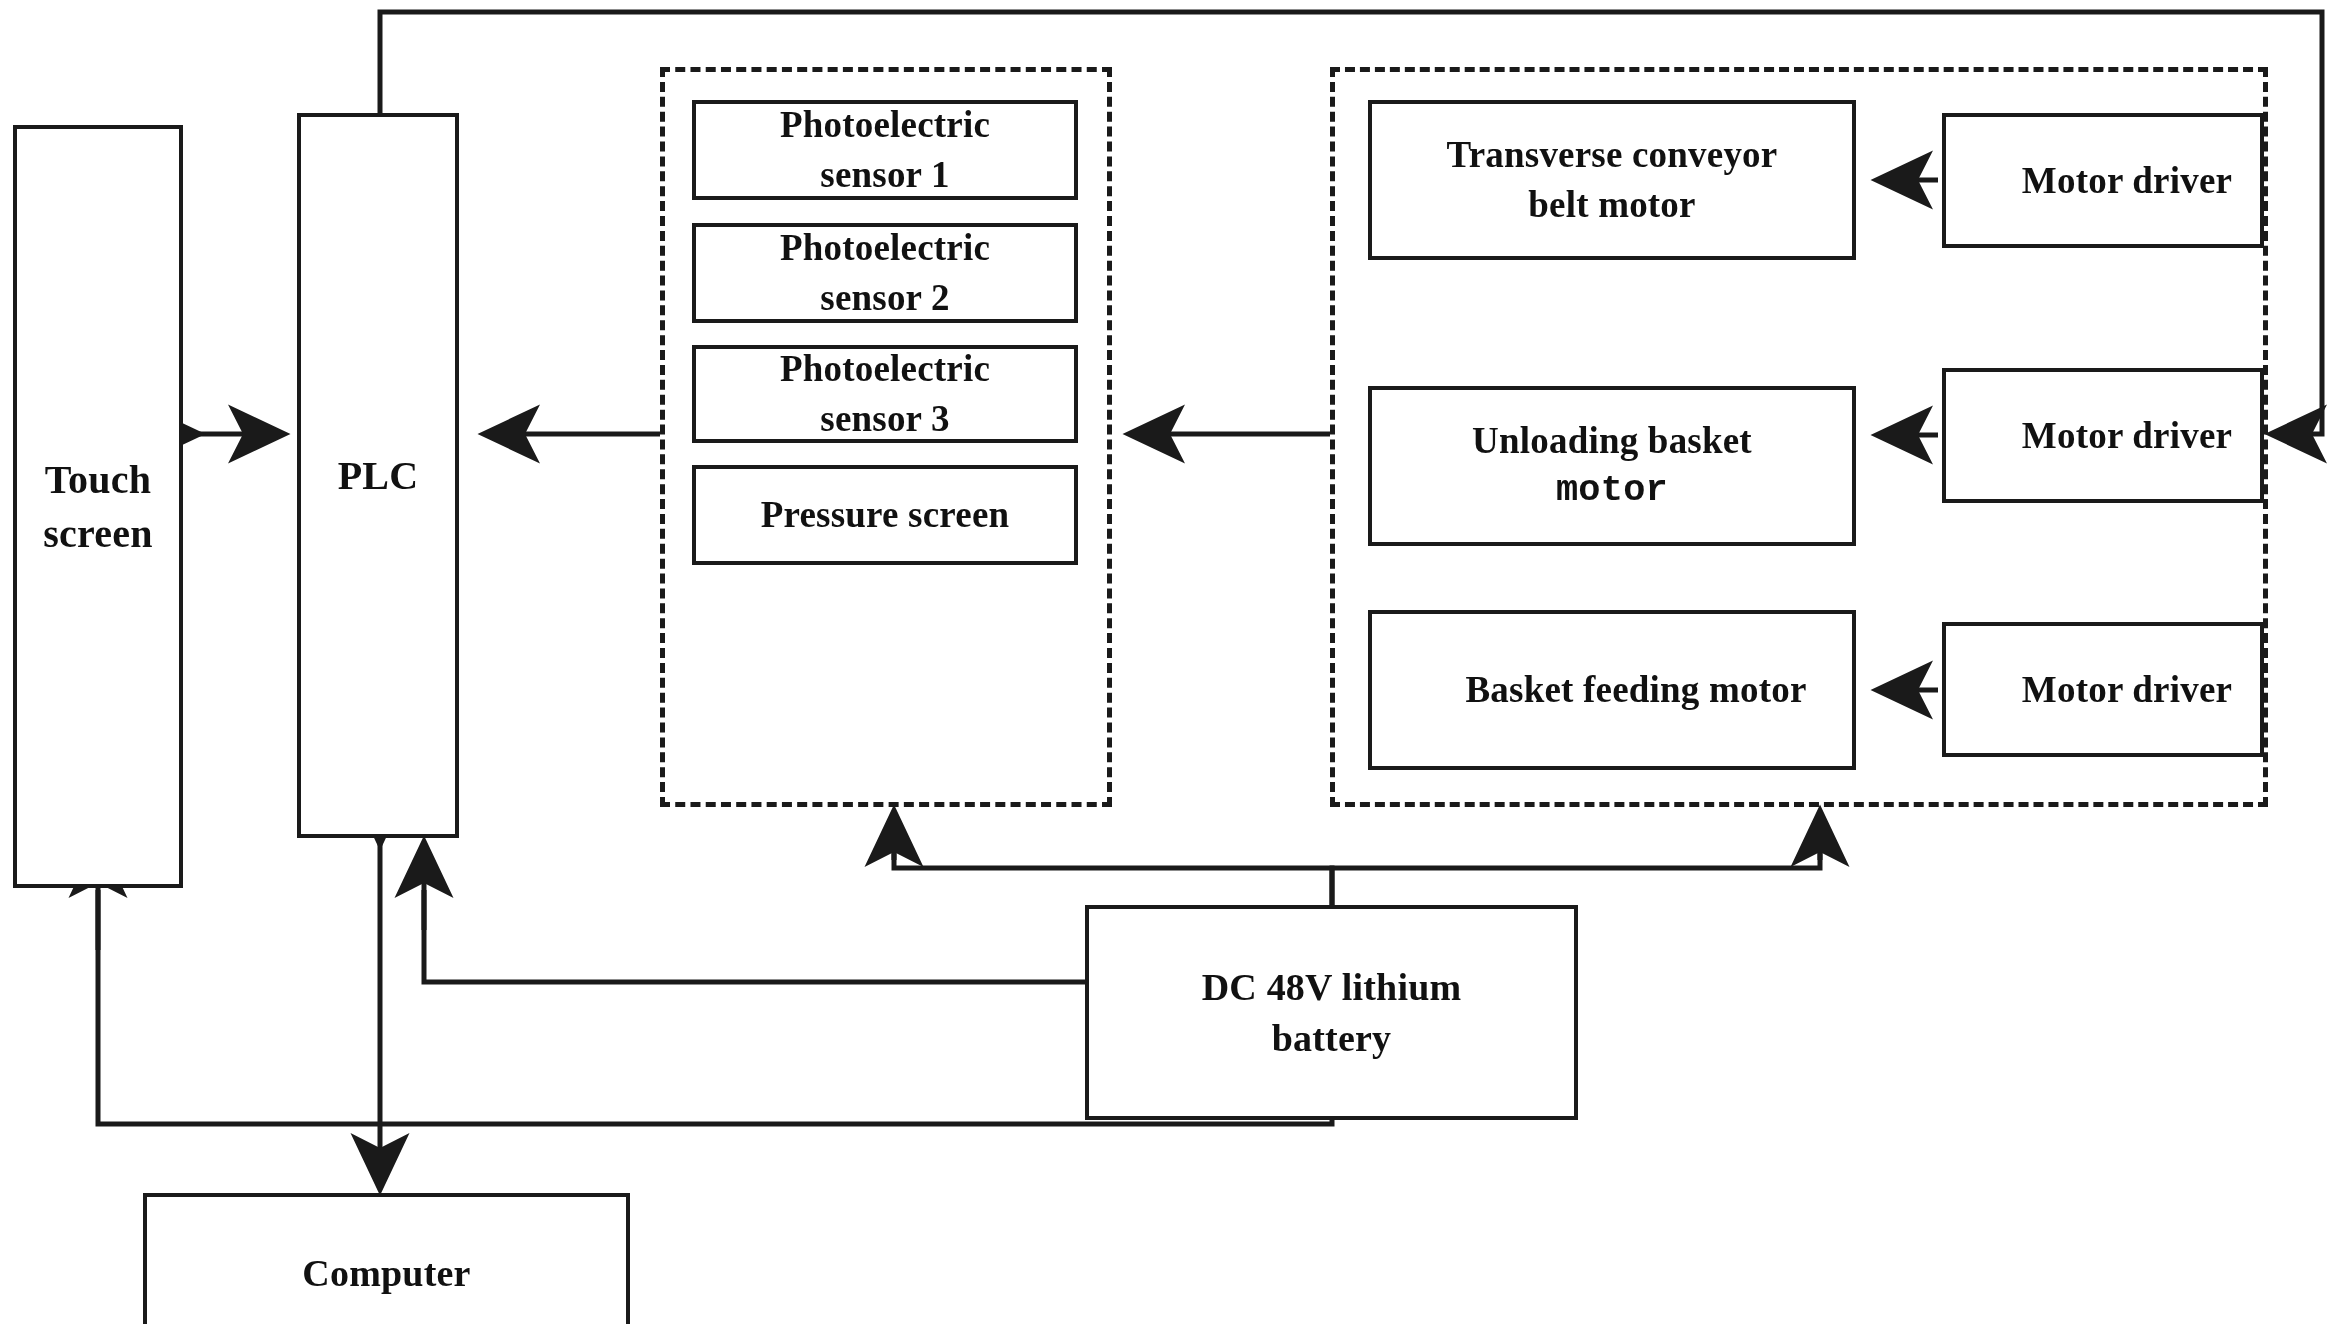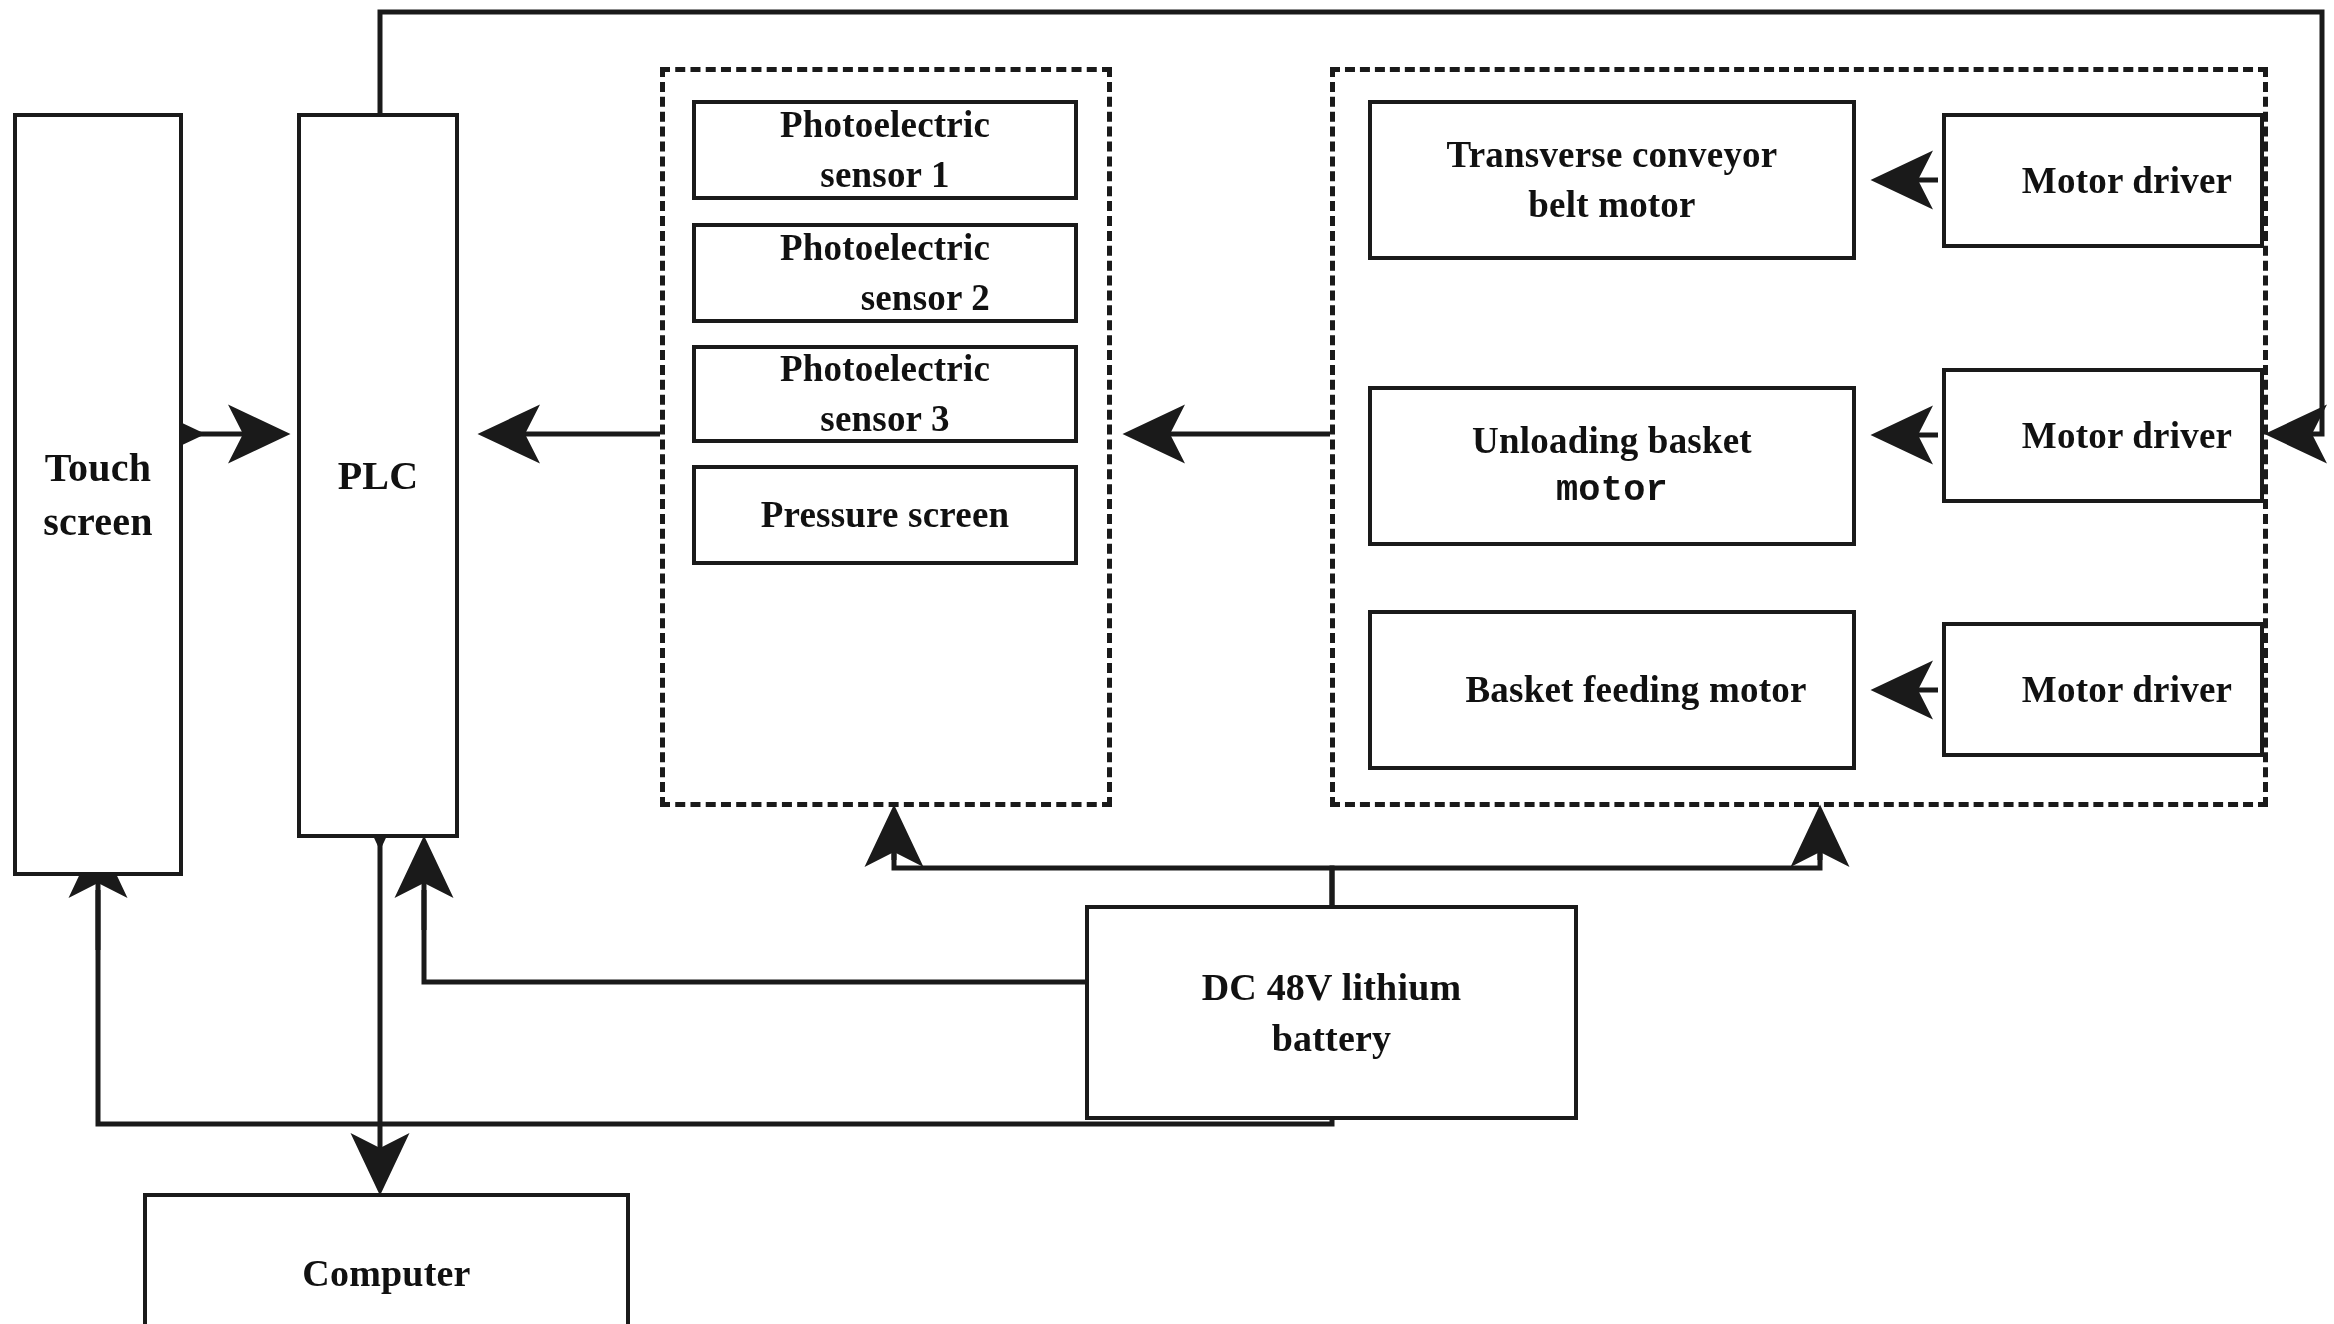--- a/index.html
+++ b/index.html
@@ -25,21 +25,21 @@
   }
   .node span{display:block;padding:0 8px;}
   .group{
     position:absolute;
     box-sizing:border-box;
     border:5px dashed #1a1a1a;
     background:transparent;
     pointer-events:none;
   }
   
-  #touch-screen{left:13px;top:113px;width:170px;height:763px;font-size:40px;}
+  #touch-screen{left:13px;top:125px;width:170px;height:763px;font-size:40px;}
   #plc{left:297px;top:113px;width:162px;height:725px;font-size:40px;}
   #sensor-group{left:660px;top:67px;width:452px;height:740px;}
   #motor-group{left:1330px;top:67px;width:938px;height:740px;}
   .sensor-box{left:692px;width:386px;font-size:37px;}
   #sensor-1{top:100px;height:100px;}
   #sensor-2{top:223px;height:100px;}
   #sensor-3{top:345px;height:98px;}
   #pressure-sensor{top:465px;height:100px;}
   .motor-box{left:1368px;width:488px;font-size:37px;}
   #motor-1{top:100px;height:160px;text-align:center;}
@@ -135,21 +135,21 @@
 
   <div class="node sensor-box" id="sensor-1">
     <span>
         <span style="display: block;">Photoelectric</span>
         <span style="display: block;">sensor 1</span>
       </span>
   </div>
   <div class="node sensor-box" id="sensor-2">
     <span>
         <span style="display: block;">Photoelectric</span>
-        <span style="display: block; text-align: right;">sensor 2</span>
+        <span style="display: block;">sensor 2</span>
       </span>
   </div>
   <div class="node sensor-box" id="sensor-3">
     <span>
         <span style="display: block;">Photoelectric</span>
         <span style="display: block;">sensor 3</span>
       </span>
   </div>
   <div class="node sensor-box" id="pressure-sensor">
     <span>

